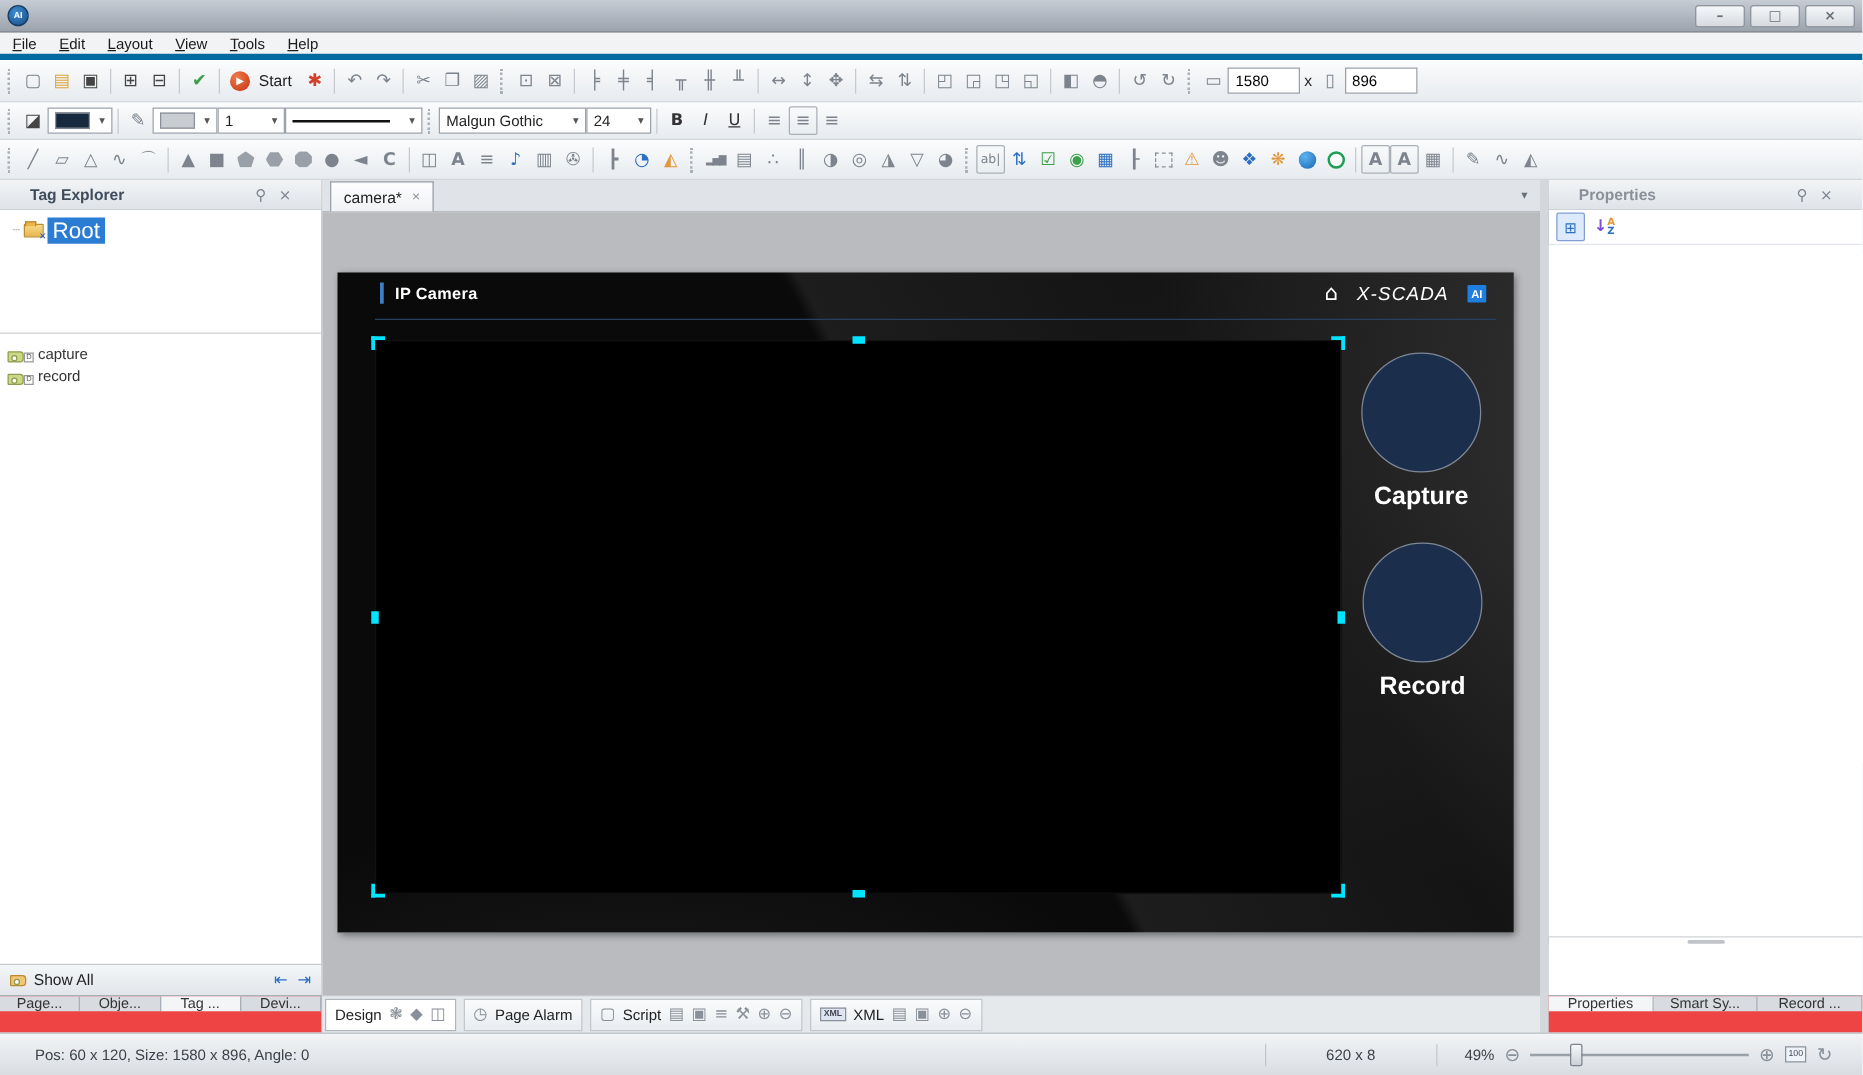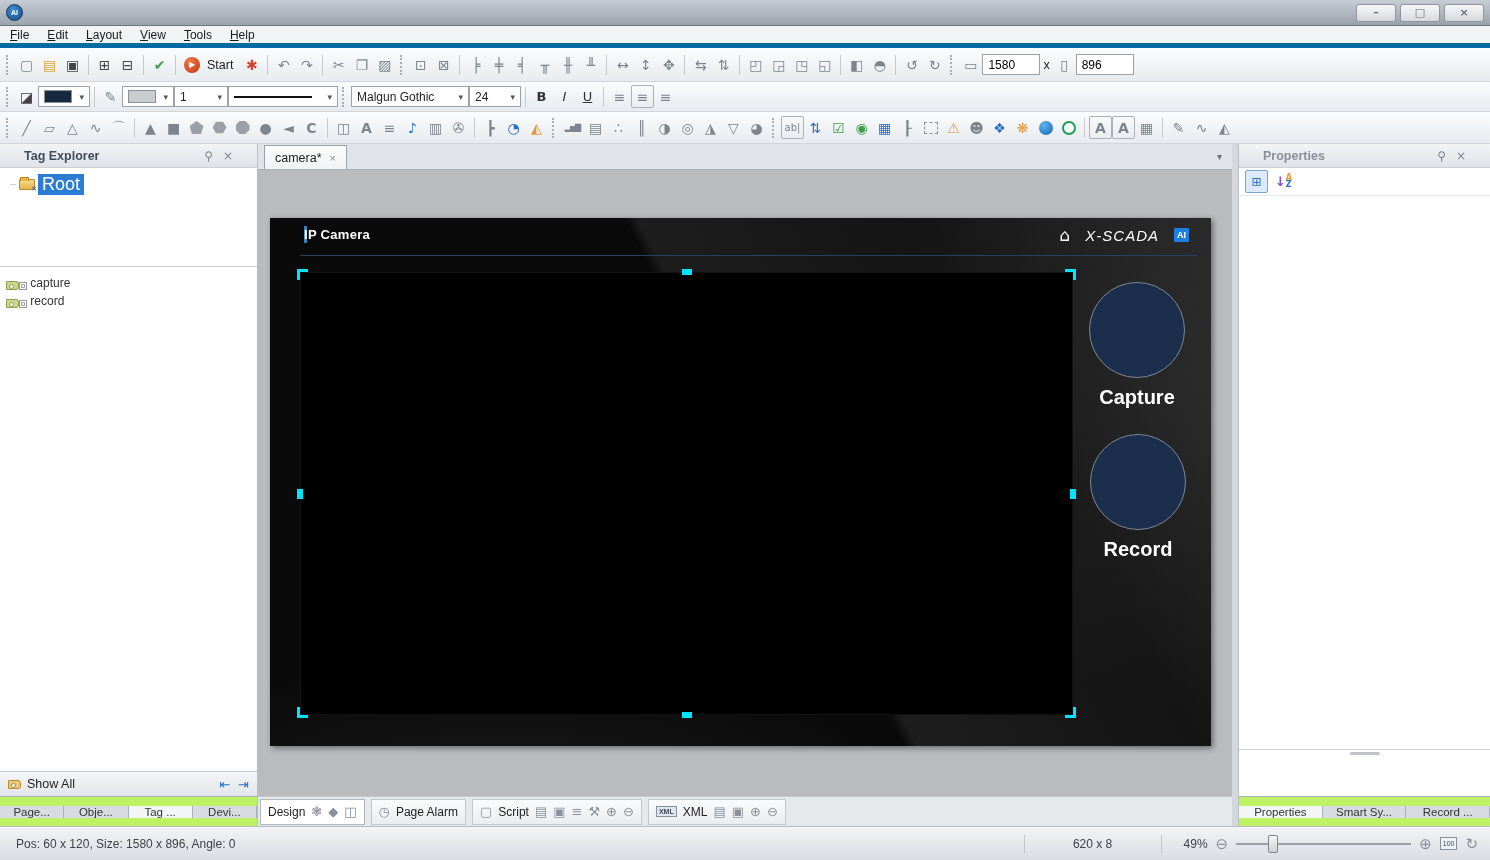--- a/index.html
+++ b/index.html
@@ -77,42 +77,42 @@
   .taglist{flex:1;padding:5px 4px 0 6px}
   .tagrow{display:flex;align-items:flex-end;gap:3px;height:18px}
   .tagico{width:13px;height:9px;background:#ccd883;border:1px solid #8f9b52;border-radius:1px 3px 3px 1px;position:relative}
   .tagico::after{content:"";position:absolute;left:2px;top:2px;width:3px;height:3px;border-radius:50%;background:#fff;border:1px solid #8f9b52}
   .tagico.or{background:#efc678;border-color:#b98c2e}
   .tagsub{font-size:6px;color:#555;margin-left:-3px;border:1px solid #999;line-height:1;padding:0 1px;background:#fff}
   .showall{height:25px;background:linear-gradient(#f4f6f8,#e2e6ea);border-top:1px solid #c6cacf;
            display:flex;align-items:center;gap:6px;padding:0 8px}
   .showall .sa-label{font-size:12.5px;color:#222}
   .sa-arrows{margin-left:auto;display:flex;gap:8px;color:#2b6fc4;font-size:13px;font-family:"DejaVu Sans",sans-serif}
-  .ptabs{height:30px;background:#bef264;border-top:1px solid #aab0b7;display:flex;align-items:center}
+  .ptabs{height:30px;background:#ef4444;border-top:1px solid #aab0b7;display:flex;align-items:flex-start}
   .ptab{flex:1;display:flex;align-items:center;justify-content:center;font-size:11.5px;color:#333;
         background:#d8dbdf;border-right:1px solid #aab0b7}
   .ptab.active{background:#f4f5f7}
 
   
   .center{flex:1;display:flex;flex-direction:column;min-width:0}
   .tabstrip{height:26px;background:#e0e3e7;border-bottom:1px solid #aab0b7;display:flex;align-items:flex-end;padding-left:6px}
   .doctab{height:24px;background:linear-gradient(#fdfdfe,#f0f2f4);border:1px solid #9aa2ac;border-bottom:none;
           display:flex;align-items:center;gap:8px;padding:0 10px;font-size:12.5px;color:#222}
   .doctab .x{color:#8a9099;font-size:11px}
   .tschev{margin-left:auto;margin-right:10px;align-self:center;color:#6a7078;font-size:10px;font-family:"DejaVu Sans",sans-serif}
   .workspace{flex:1;background:#b9bbbe;position:relative;overflow:hidden}
 
   
   .canvas{position:absolute;left:12px;top:48px;width:941px;height:528px;box-shadow:2px 2px 6px rgba(0,0,0,.45);
     background:
       radial-gradient(ellipse 820px 420px at 25% 125%, rgba(80,80,80,.30), transparent 55%),
       radial-gradient(ellipse 680px 560px at 108% 30%, rgba(70,70,70,.38), transparent 62%),
       linear-gradient(62deg,#0a0a0a 52%,#1d1d1d 53%,#141414 76%,#232323 100%)}
   .cv-accent{position:absolute;left:34px;top:8px;width:3px;height:17px;background:#3f7fbf}
-  .cv-title{position:absolute;left:34px;top:9px;color:#fff;font-weight:bold;font-size:13px;letter-spacing:.3px}
+  .cv-title{position:absolute;left:46px;top:9px;color:#fff;font-weight:bold;font-size:13px;letter-spacing:.3px}
   .cv-topright{position:absolute;right:22px;top:7px;display:flex;align-items:center;gap:15px}
   .cv-home{color:#fff;font-size:17px;font-family:"DejaVu Sans",sans-serif}
   .cv-logo{color:#fff;font-weight:normal;font-size:15px;letter-spacing:1px;font-style:italic}
   .cv-badge{background:#1f7fe0;color:#fff;font-weight:bold;font-size:9px;padding:2px 3px;border-radius:1px}
   .cv-line{position:absolute;left:30px;right:14px;top:37px;height:1px;background:#24415f}
   .video{position:absolute;left:30px;top:54px;width:773px;height:443px;background:#000;border:1px solid #111}
   .hd{position:absolute;background:#00e4ff}
   .hd-c{width:11px;height:11px;background:transparent}
   .hd-tl{left:-4px;top:-4px;border-left:3px solid #00e4ff;border-top:3px solid #00e4ff}
   .hd-tr{right:-4px;top:-4px;border-right:3px solid #00e4ff;border-top:3px solid #00e4ff}
@@ -140,21 +140,21 @@
   .sortaz{display:flex;align-items:center}
   .sortaz .arr{color:#7b4fd0;font-weight:bold;font-size:13px}
   .azcol{display:flex;flex-direction:column;line-height:.8;font-size:8px;font-weight:bold}
   .pbody{flex:1;background:#fff}
   .hsplit{height:7px;border-top:1px solid #d0d4d8;display:flex;align-items:center;justify-content:center}
   .hsplit .dash{width:30px;height:3px;background:#c0c4c9;border-radius:2px}
   .pbody2{height:40px;background:#fff}
 
   
   .statusbar{height:34px;background:linear-gradient(#f2f4f6,#d9dde2);border-top:1px solid #b8bdc3;
-             display:flex;align-items:center;padding:0 12px;gap:8px}
+             display:flex;align-items:center;padding:0 24px;gap:8px}
   .st-left{flex:1;font-size:12px;color:#3c4248;padding-left:4px}
   .st-sep{width:1px;height:18px;background:#c3c7cc}
   .st-size{width:120px;text-align:center;color:#3c4248}
   .st-zoom{width:38px;text-align:right;color:#3c4248}
   .zbtn{font-size:15px;color:#8a9099;font-family:"DejaVu Sans",sans-serif}
   .slider{width:175px;height:18px;position:relative}
   .slider .track{position:absolute;left:0;right:0;top:8px;height:2px;background:#9aa0a7}
   .slider .thumb{position:absolute;left:18%;top:0;width:10px;height:18px;background:linear-gradient(#f5f7f9,#cdd2d8);
                  border:1px solid #7c838c;border-radius:2px}
   .z100{font-size:7px;border:1px solid #8a9099;padding:2px;color:#445;background:#eef4fb}

